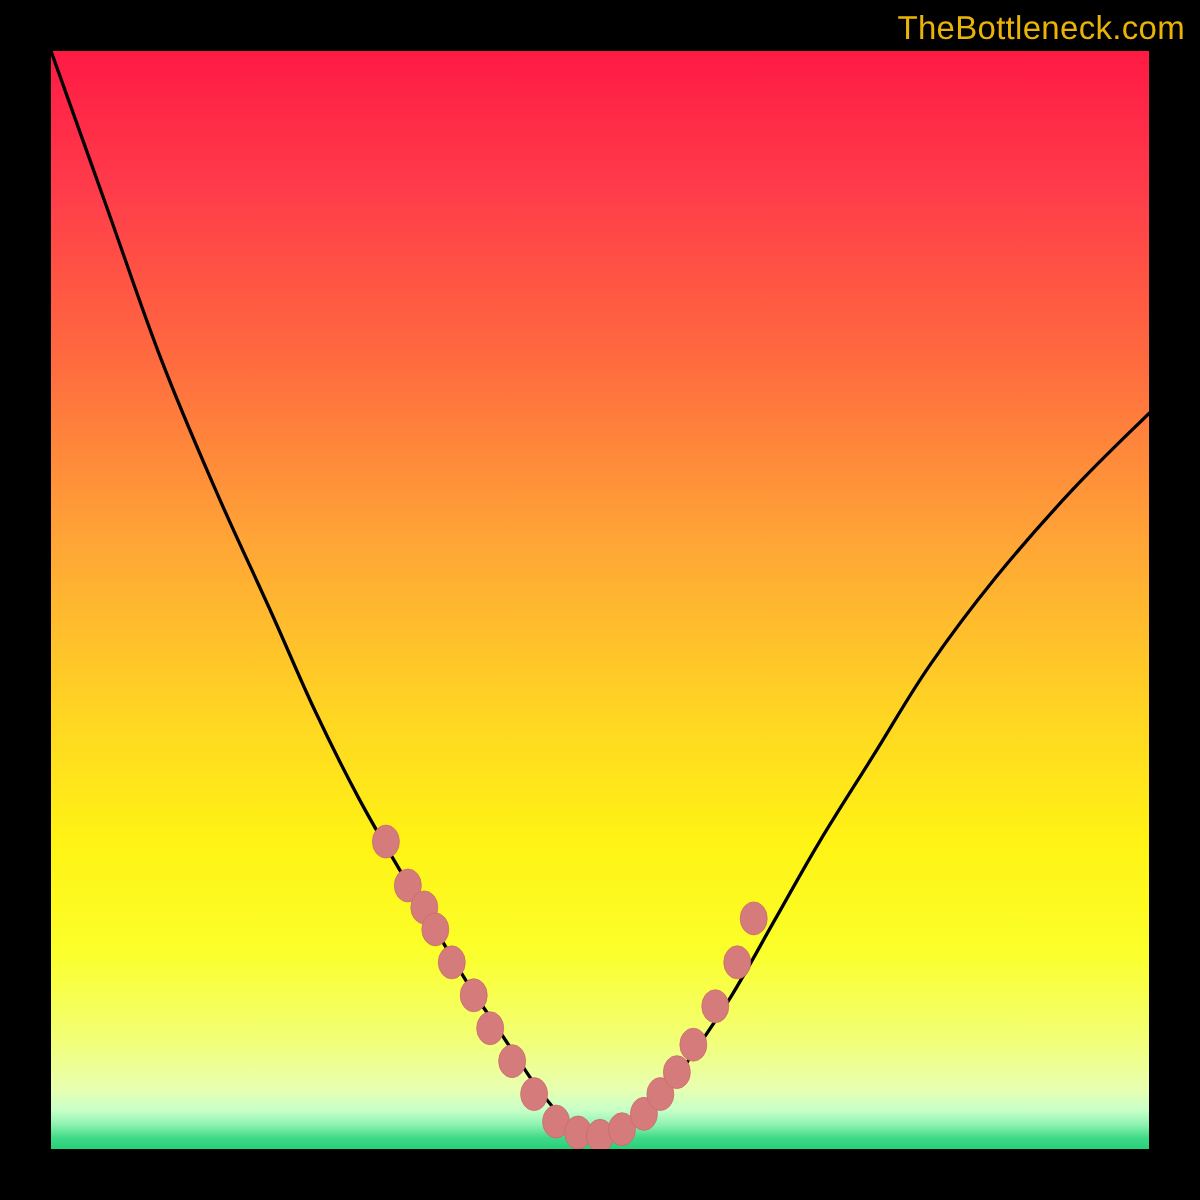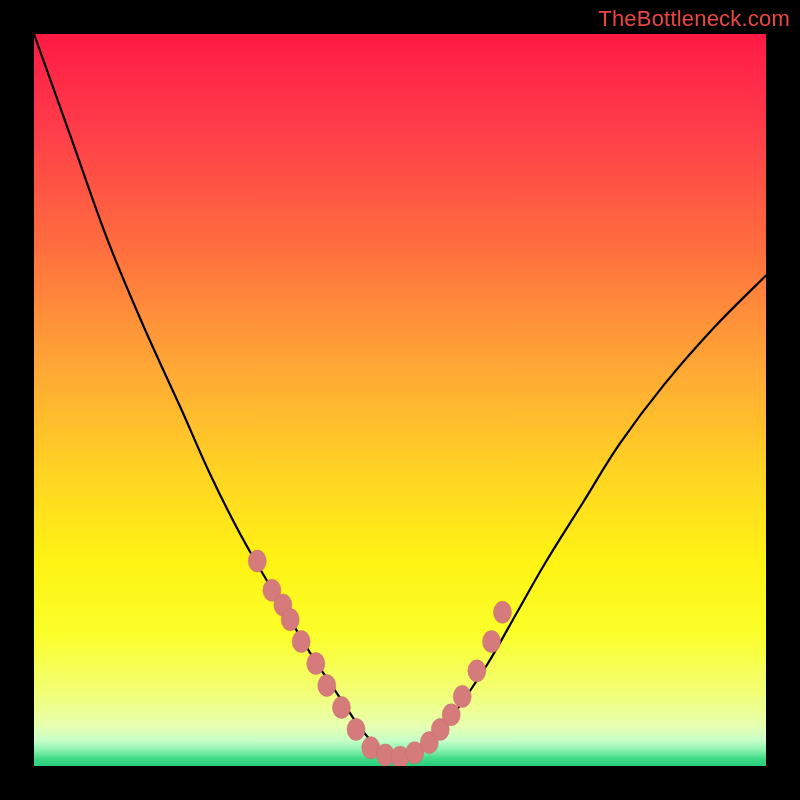--- a/index.html
+++ b/index.html
@@ -20,21 +20,21 @@
     overflow: hidden;
   }
   .gradient {
     position: absolute;
     inset: 0;
   }
   .watermark {
     position: absolute;
     top: 6px;
     right: 10px;
-    color: #ef4444;
+    color: #eab308;
     font-size: 22px;
     font-weight: 500;
     letter-spacing: 0.2px;
     z-index: 10;
     user-select: none;
     text-align: right;
   }
   svg.curve {
     position: absolute;
     inset: 0;

